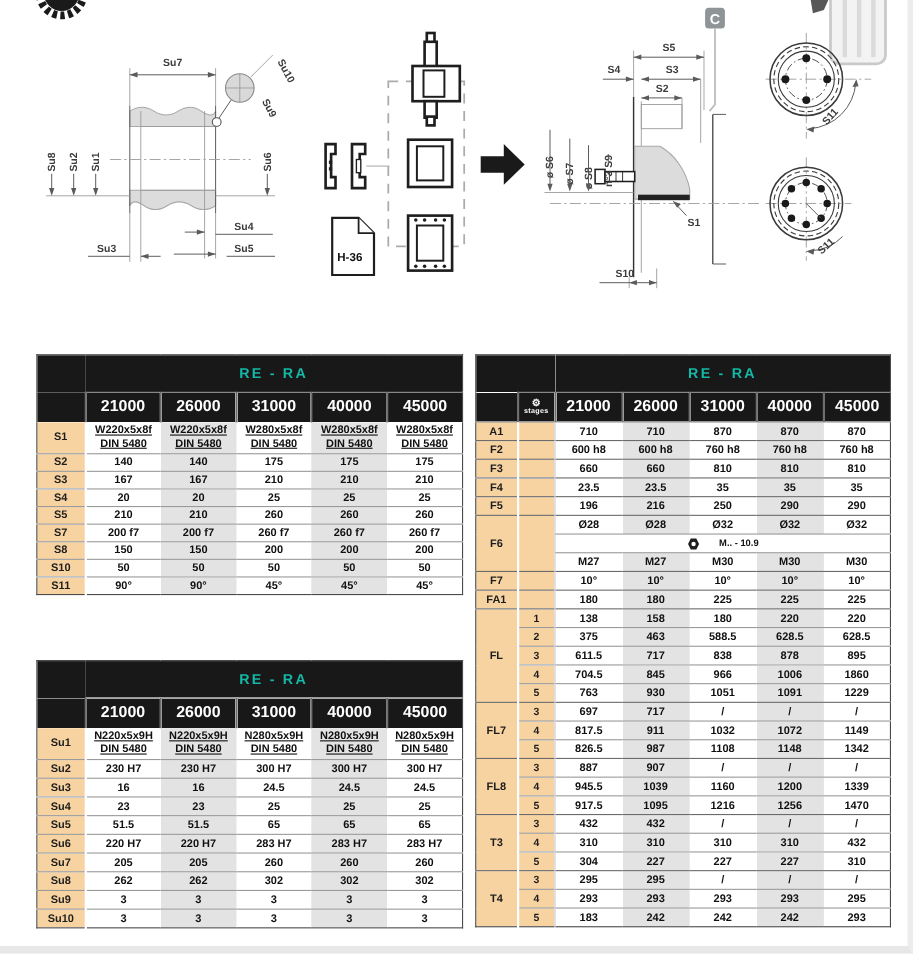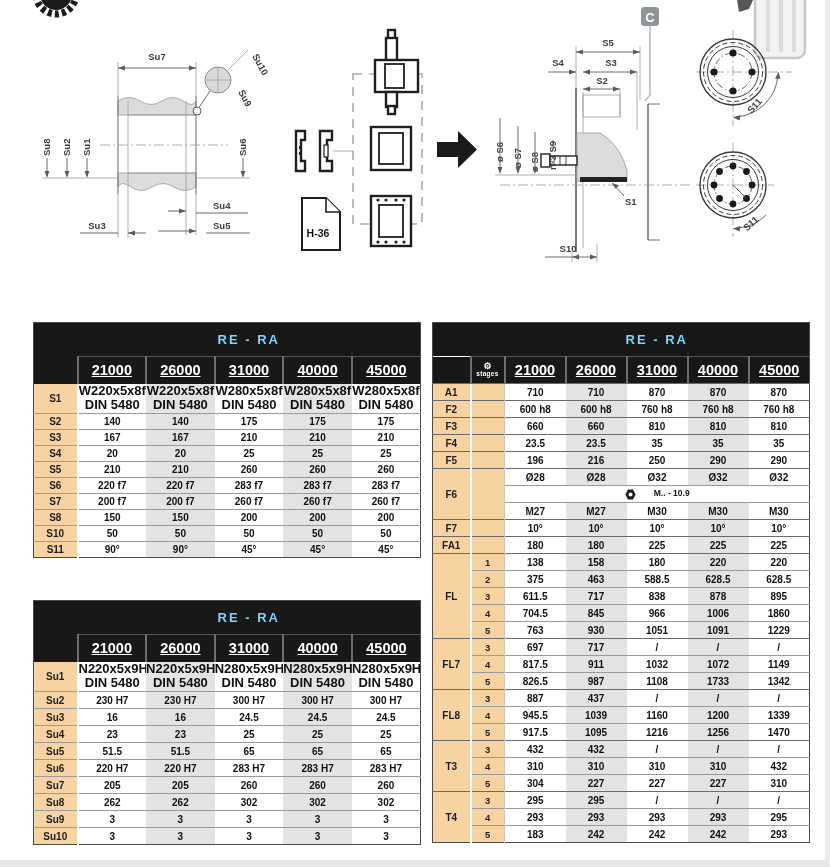--- a/index.html
+++ b/index.html
@@ -7,30 +7,30 @@
   #page {
     position:relative; width:830px; height:867px; background:#ffffff;
     font-family:"Liberation Sans", sans-serif; overflow:hidden;
     border-right:5px solid #ececec; border-bottom:7px solid #e7e7e7;
   }
   
   table.dtable { position:absolute; border-collapse:collapse; table-layout:fixed; border:1.5px solid #4a4a4a; }
   .dtable th, .dtable td { font-weight:bold; text-align:center; vertical-align:middle; padding:0; overflow:hidden; }
   .dtable col.plain { background:#ffffff; }
   .dtable col.shade { background:#e3e3e3; }
-  .dtable .title-th { background:#181818; color:#7dd3fc; font-size:13px; height:34px; letter-spacing:2px; }
+  .dtable .title-th { background:#181818; color:#14b8a6; font-size:13px; height:34px; letter-spacing:2px; }
   .dtable .blank-th { background:#181818; }
-  .dtable .col-th { background:#181818; color:#fff; font-size:14.5px; height:27px; border-left:2px solid #6e6e6e; border-top:1px solid #555;text-decoration:underline; }
+  .dtable .col-th { background:#181818; color:#fff; font-size:14.5px; height:27px; border-left:2px solid #6e6e6e; border-top:1px solid #555; }
   .dtable .stage-th { background:#181818; color:#fff; border-top:1px solid #555; border-left:2px solid #6e6e6e; line-height:1; }
   .dtable .stage-th .g { font-size:9px; display:block; }
   .dtable .stage-th .w { font-size:6.5px; display:block; letter-spacing:.3px; }
   .dtable th.rlabel { background:#f8d3a2; color:#1d1d1d; font-size:10px; border-right:2px solid #ffffff; }
   .dtable td.stagec { background:#f8d3a2; color:#1d1d1d; font-size:9.5px; border-right:1px solid #c7c7c7; }
   .dtable td.val { font-size:10px; color:#101010; }
-  .dtable td.val .l2 { font-size:13px; line-height:1.15; font-weight:bold; }
+  .dtable td.val .l2 { font-size:10px; line-height:1.15; font-weight:bold;text-decoration:underline; }
   .dtable tr.sep > * { border-top:1px solid #9a9a9a; }
   .dtable tr.gsep > * { border-top:1.5px solid #6b6b6b; }
   .dtable td.spanrow { background:#fff; font-size:8.5px; color:#111;margin-top:47px; }
   .dtable td.spanrow svg { vertical-align:middle; margin-right:14px; }
   #table-s  { left:33px;  top:322px; width:387px; }
   #table-su { left:33px;  top:600px; width:387px; }
   #table-f  { left:432px; top:322px; width:377px; }
   #table-s  td, #table-s  th.rlabel { height:16px; }
   #table-su td, #table-su th.rlabel { height:17px; }
   #table-f  td, #table-f  th.rlabel { height:17px; }
@@ -362,28 +362,20 @@
         </tr>
         <tr class="sep ">
           <th class="rlabel">S5</th>
           <td class="val">210</td>
           <td class="val">210</td>
           <td class="val">260</td>
           <td class="val">260</td>
           <td class="val">260</td>
         </tr>
         <tr class="sep ">
-          <th class="rlabel">S6</th>
-          <td class="val">220 f7</td>
-          <td class="val">220 f7</td>
-          <td class="val">283 f7</td>
-          <td class="val">283 f7</td>
-          <td class="val">283 f7</td>
-        </tr>
-        <tr class="sep ">
           <th class="rlabel">S7</th>
           <td class="val">200 f7</td>
           <td class="val">200 f7</td>
           <td class="val">260 f7</td>
           <td class="val">260 f7</td>
           <td class="val">260 f7</td>
         </tr>
         <tr class="sep ">
           <th class="rlabel">S8</th>
           <td class="val">150</td>
@@ -703,28 +695,28 @@
           <td class="val">911</td>
           <td class="val">1032</td>
           <td class="val">1072</td>
           <td class="val">1149</td>
         </tr>
         <tr class="sep">
           <td class="stagec">5</td>
           <td class="val">826.5</td>
           <td class="val">987</td>
           <td class="val">1108</td>
-          <td class="val">1733</td>
+          <td class="val">1148</td>
           <td class="val">1342</td>
         </tr>
         <tr class="gsep">
           <th class="rlabel" rowspan="3">FL8</th>
           <td class="stagec">3</td>
           <td class="val">887</td>
-          <td class="val">437</td>
+          <td class="val">907</td>
           <td class="val">/</td>
           <td class="val">/</td>
           <td class="val">/</td>
         </tr>
         <tr class="sep">
           <td class="stagec">4</td>
           <td class="val">945.5</td>
           <td class="val">1039</td>
           <td class="val">1160</td>
           <td class="val">1200</td>

